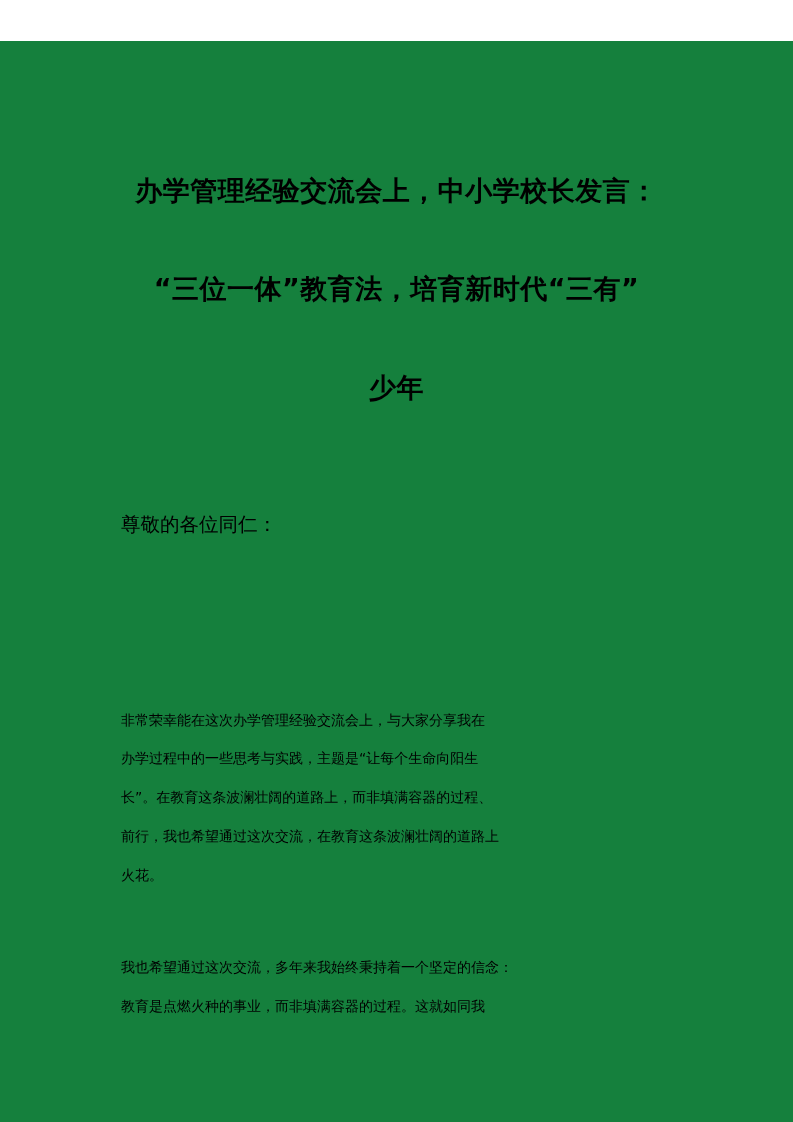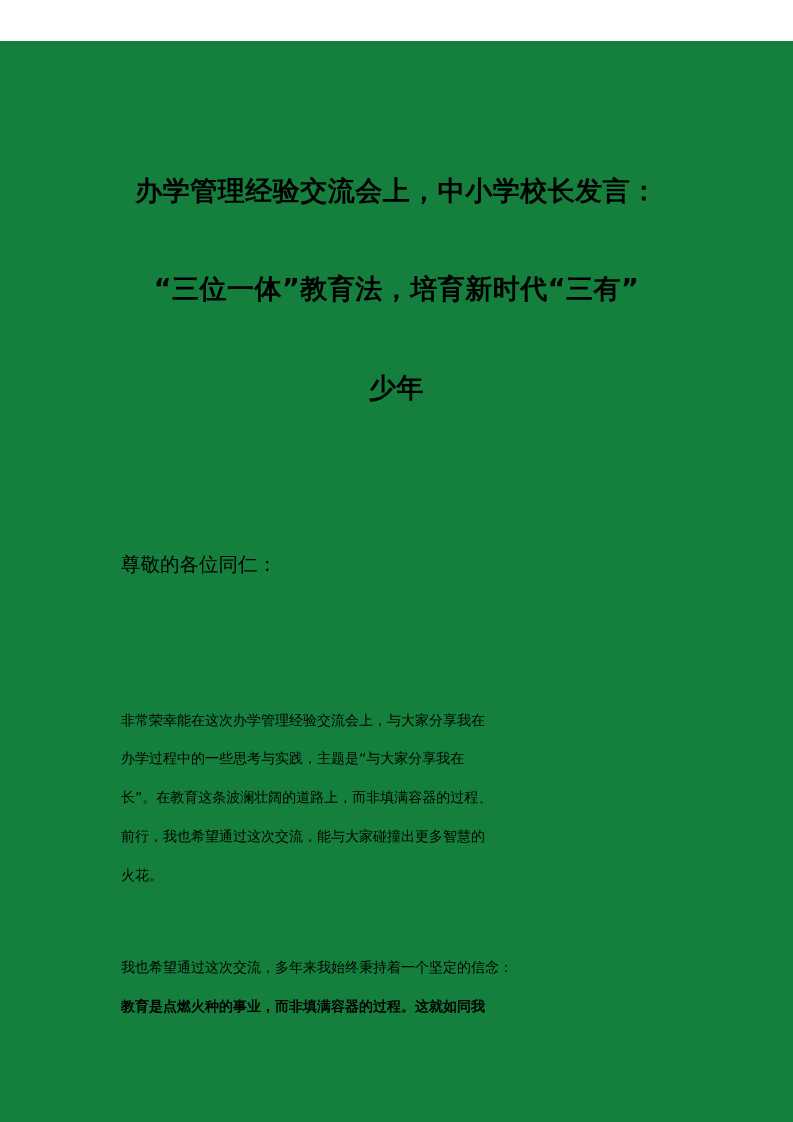--- a/index.html
+++ b/index.html
@@ -38,21 +38,21 @@
     .t2 { top: 228px; }
     .t3 { top: 327px; }
     .body-text {
       position: absolute;
       left: 121px;
       width: 560px;
       font-size: 19.5px;
       line-height: 40px;
       white-space: nowrap;
     }
-    .greet1 { top: 504px; }
+    .greet1 { top: 464px; }
     .greet2 { top: 576px; }
     .para-line {
       position: absolute;
       left: 121px;
       font-size: 14px;
       line-height: 40px;
       white-space: nowrap;
     }
   </style>
 </head>
@@ -61,24 +61,24 @@
 <div class="page">
 
   <div class="title-line t1">办学管理经验交流会上，中小学校长发言：</div>
   <div class="title-line t3">少年</div>
   <div class="title-line t2">“三位一体”教育法，培育新时代“三有”</div>
 
   <div class="body-text greet1">尊敬的各位同仁：</div>
 
   <div>
     <div class="para-line" style="top:659px;">非常荣幸能在这次办学管理经验交流会上，与大家分享我在</div>
-    <div class="para-line" style="top:697px;">办学过程中的一些思考与实践，主题是“与大家分享我在</div>
+    <div class="para-line" style="top:697px;">办学过程中的一些思考与实践，主题是“让每个生命向阳生</div>
     <div class="para-line" style="top:736px;">长”。在教育这条波澜壮阔的道路上，而非填满容器的过程、</div>
-    <div class="para-line" style="top:775px;">前行，我也希望通过这次交流，能与大家碰撞出更多智慧的</div>
+    <div class="para-line" style="top:775px;">前行，我也希望通过这次交流，在教育这条波澜壮阔的道路上</div>
     <div class="para-line" style="top:814px;">火花。</div>
   </div>
 
   <div>
     <div class="para-line" style="top:906px;">我也希望通过这次交流，多年来我始终秉持着一个坚定的信念：</div>
-    <div class="para-line" style="top:945px;font-weight:bold;">教育是点燃火种的事业，而非填满容器的过程。这就如同我</div>
+    <div class="para-line" style="top:945px;">教育是点燃火种的事业，而非填满容器的过程。这就如同我</div>
   </div>
 
 </div>
 
 </body></html>

